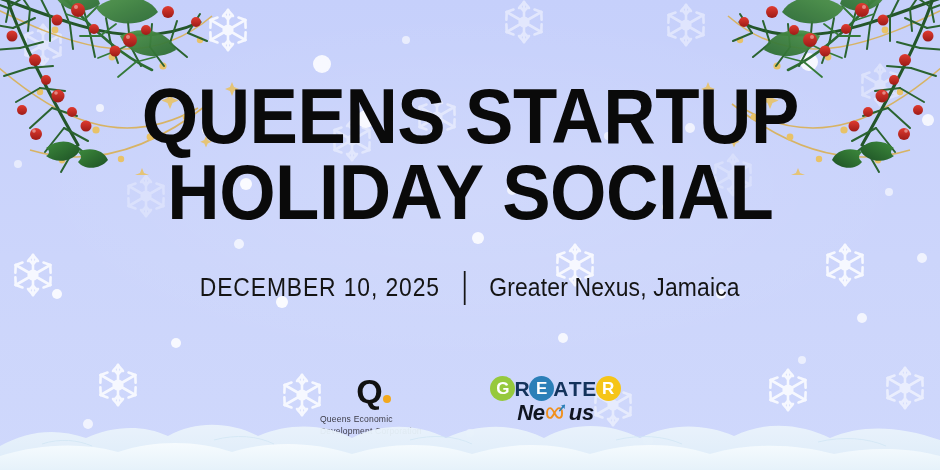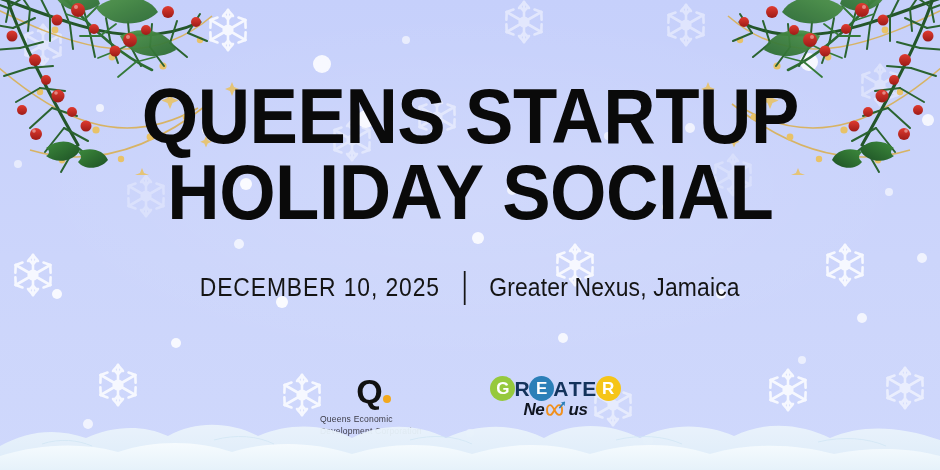--- a/index.html
+++ b/index.html
@@ -159,21 +159,21 @@
     margin: 0 -1px;
   }
   .gn-bubble.green  { background: #96c93d; }
   .gn-bubble.blue   { background: #2b7fb8; }
   .gn-bubble.yellow { background: #f5c518; }
   .gn-nexus {
     margin-top: -1px;
     display: flex;
     align-items: center;
     font-weight: 700;
-    font-size: 17px;
+    font-size: 22px;
     color: #101520;
     font-style: italic;
     letter-spacing: -0.3px;
   }
   .gn-infinity {
     position: relative;
     display: inline-block;
     width: 26px;
     height: 20px;
     margin: 0 -1px;

